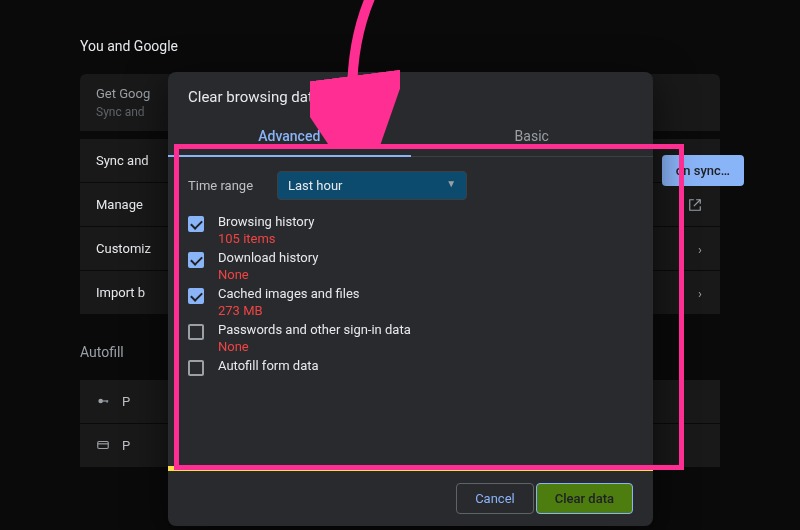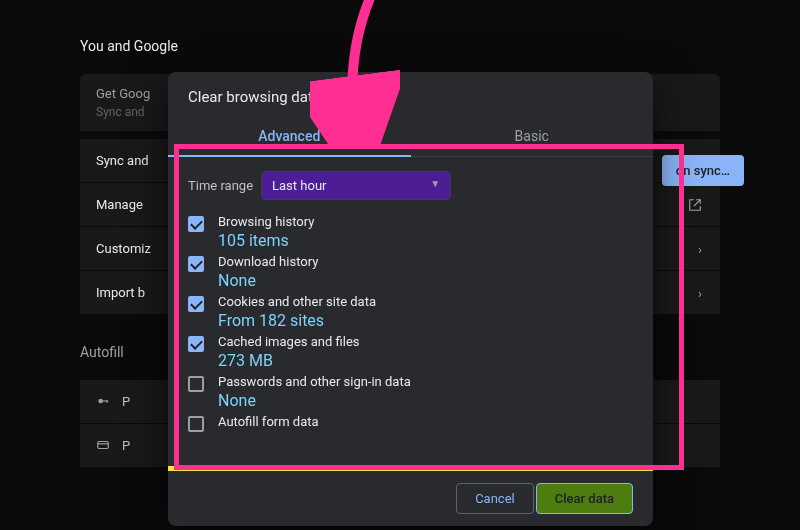--- a/index.html
+++ b/index.html
@@ -75,45 +75,45 @@
   }
   .tab.active { color: #8ab4f8; font-weight: 500; }
   .tab.active::after {
     content: ''; position: absolute; left: 0; right: 0; bottom: -1px;
     height: 2px; background: #8ab4f8;
   }
   .dialog-body {
     flex: 1; overflow: hidden; padding: 14px 20px 0 20px;
     position: relative;
   }
-  .time-row { display: flex; align-items: center; gap: 8px; margin-bottom: 14px; }
+  .time-row { display: flex; align-items: center; gap: 24px; margin-bottom: 14px; }
   .time-label { color: #bdc1c6; font-size: 13px; }
   .select {
-    background: #4c1d95; border: 1px solid #3c4043; border-radius: 4px;
+    background: #0c4a6e; border: 1px solid #3c4043; border-radius: 4px;
     color: #e8eaed; padding: 6px 10px; font-size: 13px;
     width: 190px; display: flex; justify-content: space-between; align-items: flex-start;
     cursor: pointer;
   }
   .select .tri { color: #9aa0a6; font-size: 10px; }
   .check-list { display: flex; flex-direction: column; gap: 4px; }
   .check-row { display: flex; align-items: flex-start; gap: 14px; }
   .checkbox {
     width: 16px; height: 16px; border: 2px solid #9aa0a6; border-radius: 2px;
     flex-shrink: 0; margin-top: 2px; position: relative; cursor: pointer;
   }
   .checkbox.checked {
     background: #8ab4f8; border-color: #8ab4f8;
   }
   .checkbox.checked::after {
     content: ''; position: absolute; left: 3px; top: 0px;
     width: 5px; height: 9px; border: solid #202124;
     border-width: 0 2px 2px 0; transform: rotate(45deg);
   }
   .check-text .lbl { color: #e8eaed; font-size: 13px; }
-  .check-text .sub { color: #7dd3fc; font-size: 16px; margin-top: 2px; }
+  .check-text .sub { color: #ef4444; font-size: 13px; margin-top: 2px; }
   .dialog-footer {
     border-top: 5px solid #fde047;
     padding: 12px 20px; display: flex; justify-content: flex-end; gap: 2px;
   }
   .btn {
     padding: 7px 18px; border-radius: 4px; font-size: 13px; cursor: pointer;
     border: 1px solid #5f6368; background: transparent; color: #8ab4f8;
   }
   .btn.primary {
     background: #4d7c0f; color: #202124; border: 1px solid #8ab4f8; font-weight: 500;
@@ -217,27 +217,20 @@
         <div class="check-row">
           <div class="checkbox checked"></div>
           <div class="check-text">
             <div class="lbl">Download history</div>
             <div class="sub">None</div>
           </div>
         </div>
         <div class="check-row">
           <div class="checkbox checked"></div>
           <div class="check-text">
-            <div class="lbl">Cookies and other site data</div>
-            <div class="sub">From 182 sites</div>
-          </div>
-        </div>
-        <div class="check-row">
-          <div class="checkbox checked"></div>
-          <div class="check-text">
             <div class="lbl">Cached images and files</div>
             <div class="sub">273 MB</div>
           </div>
         </div>
         <div class="check-row">
           <div class="checkbox"></div>
           <div class="check-text">
             <div class="lbl">Passwords and other sign-in data</div>
             <div class="sub">None</div>
           </div>

